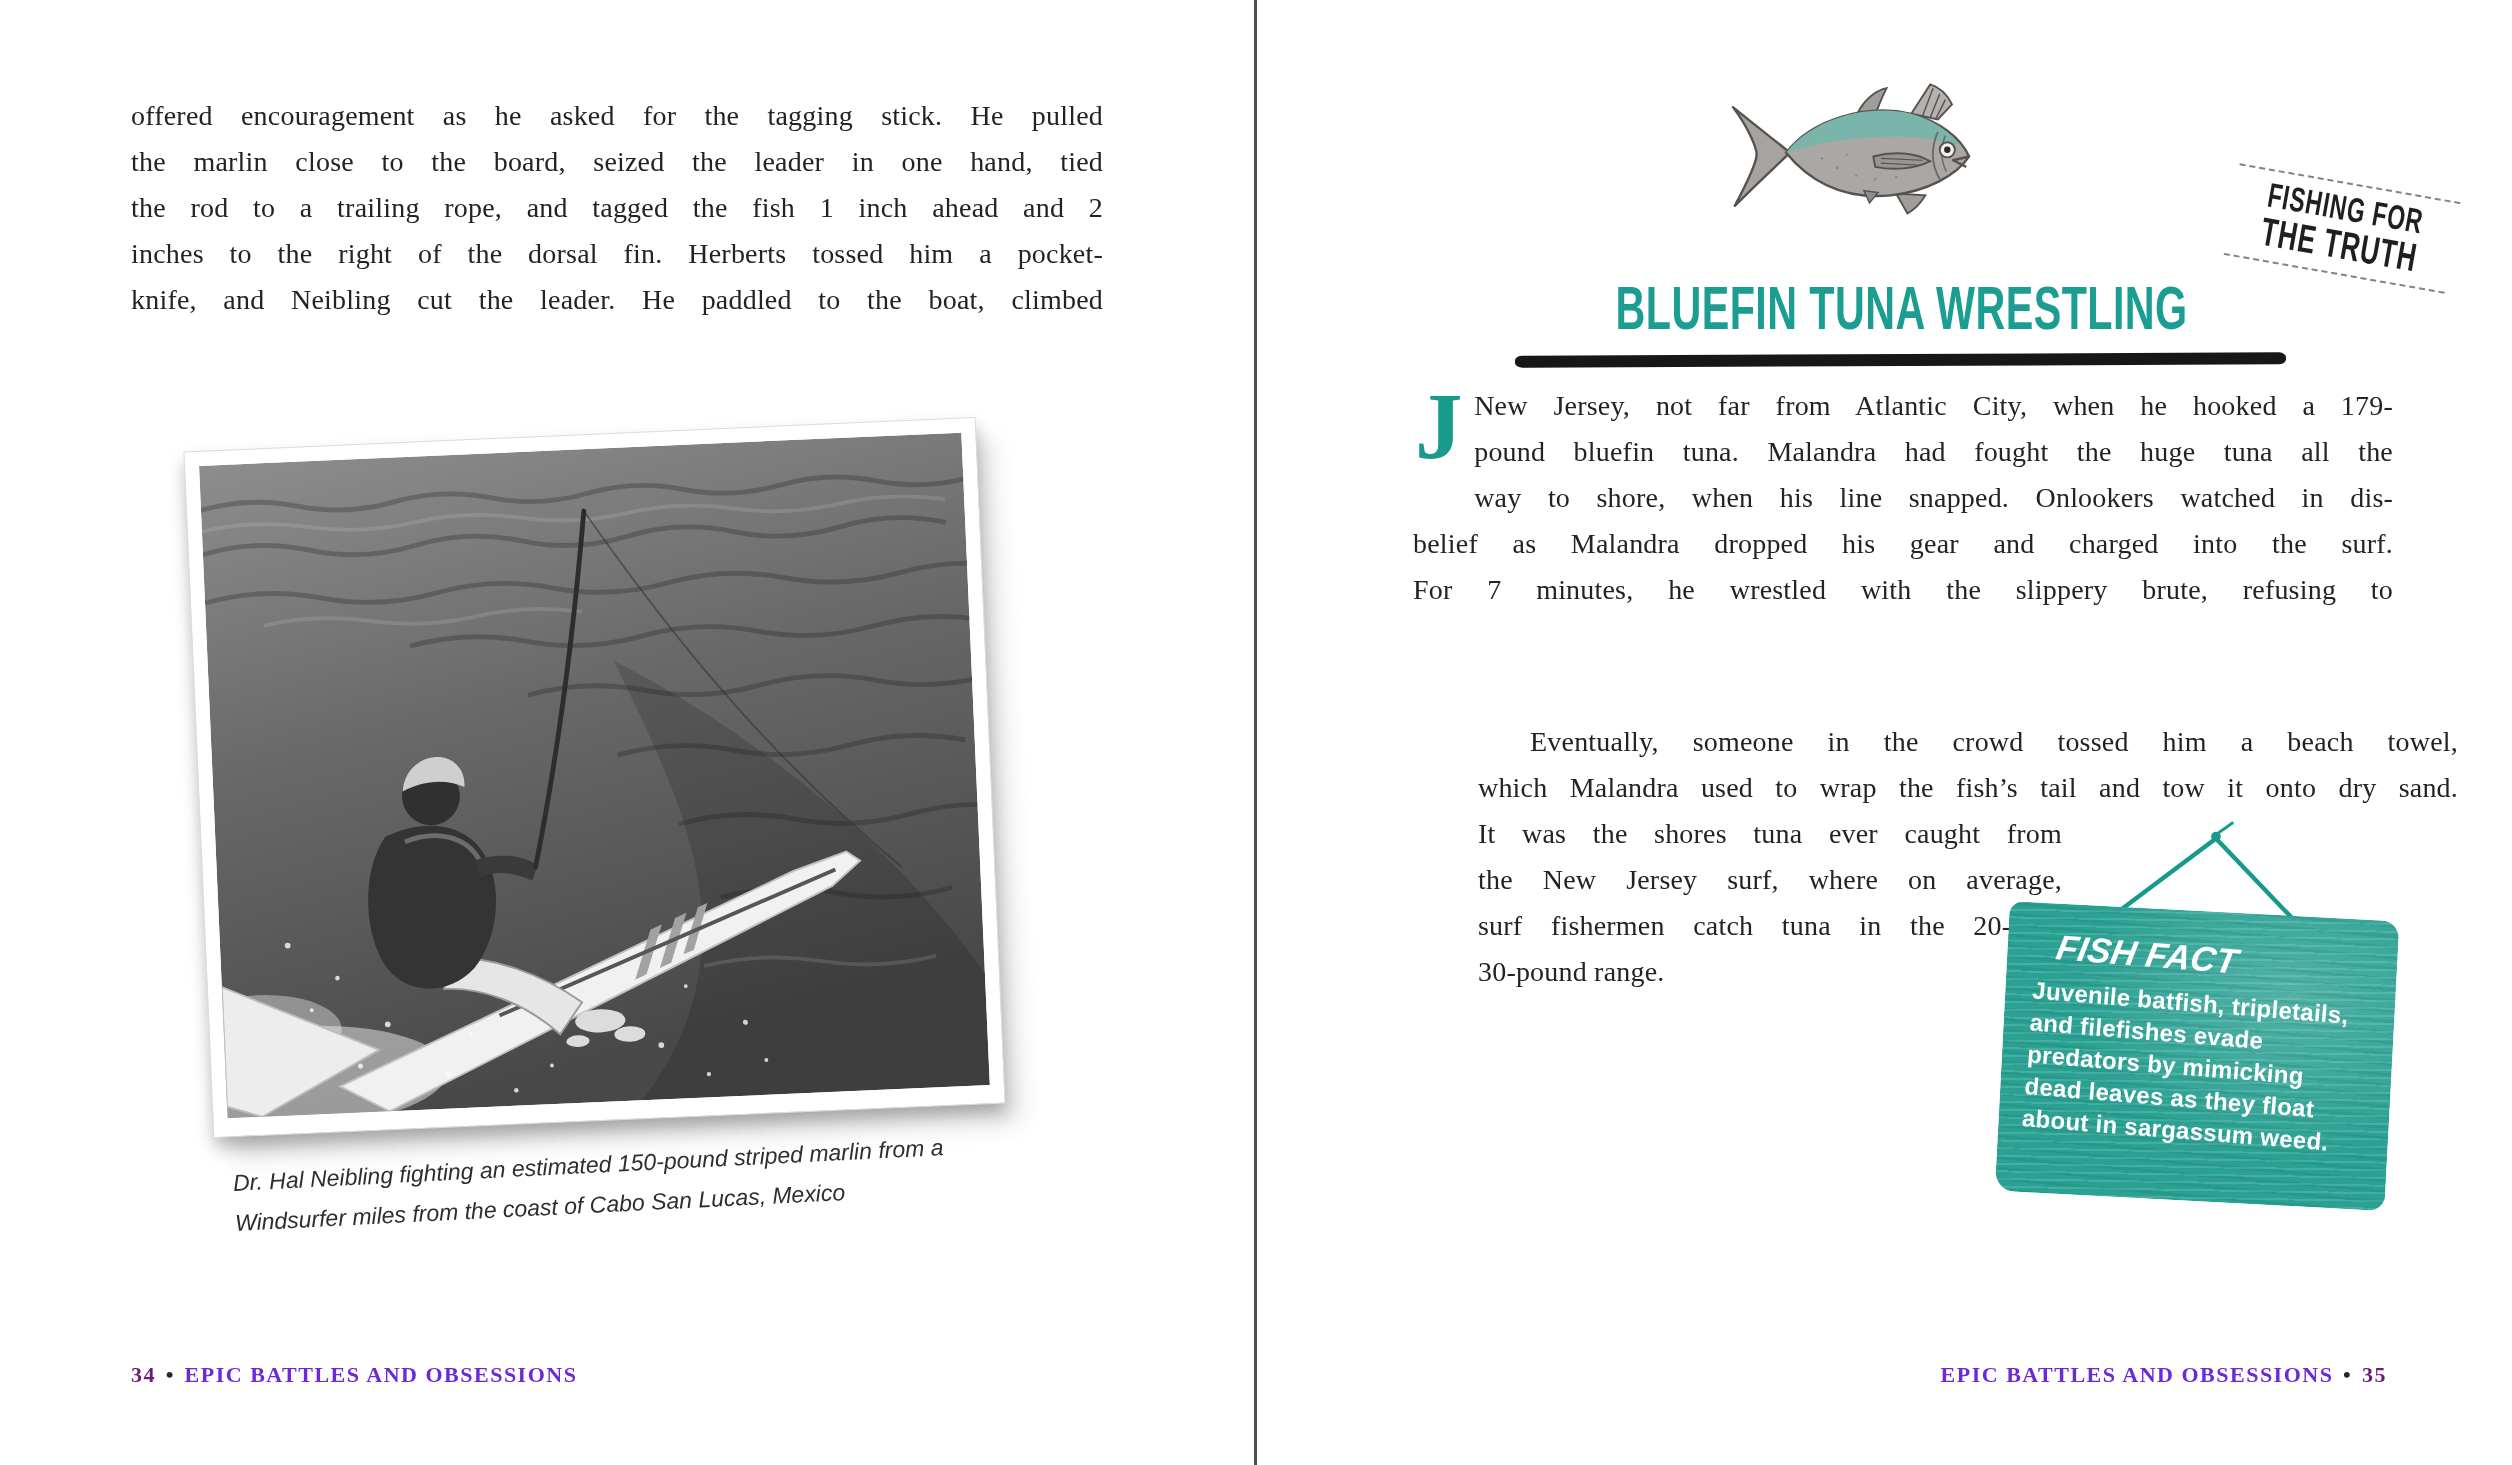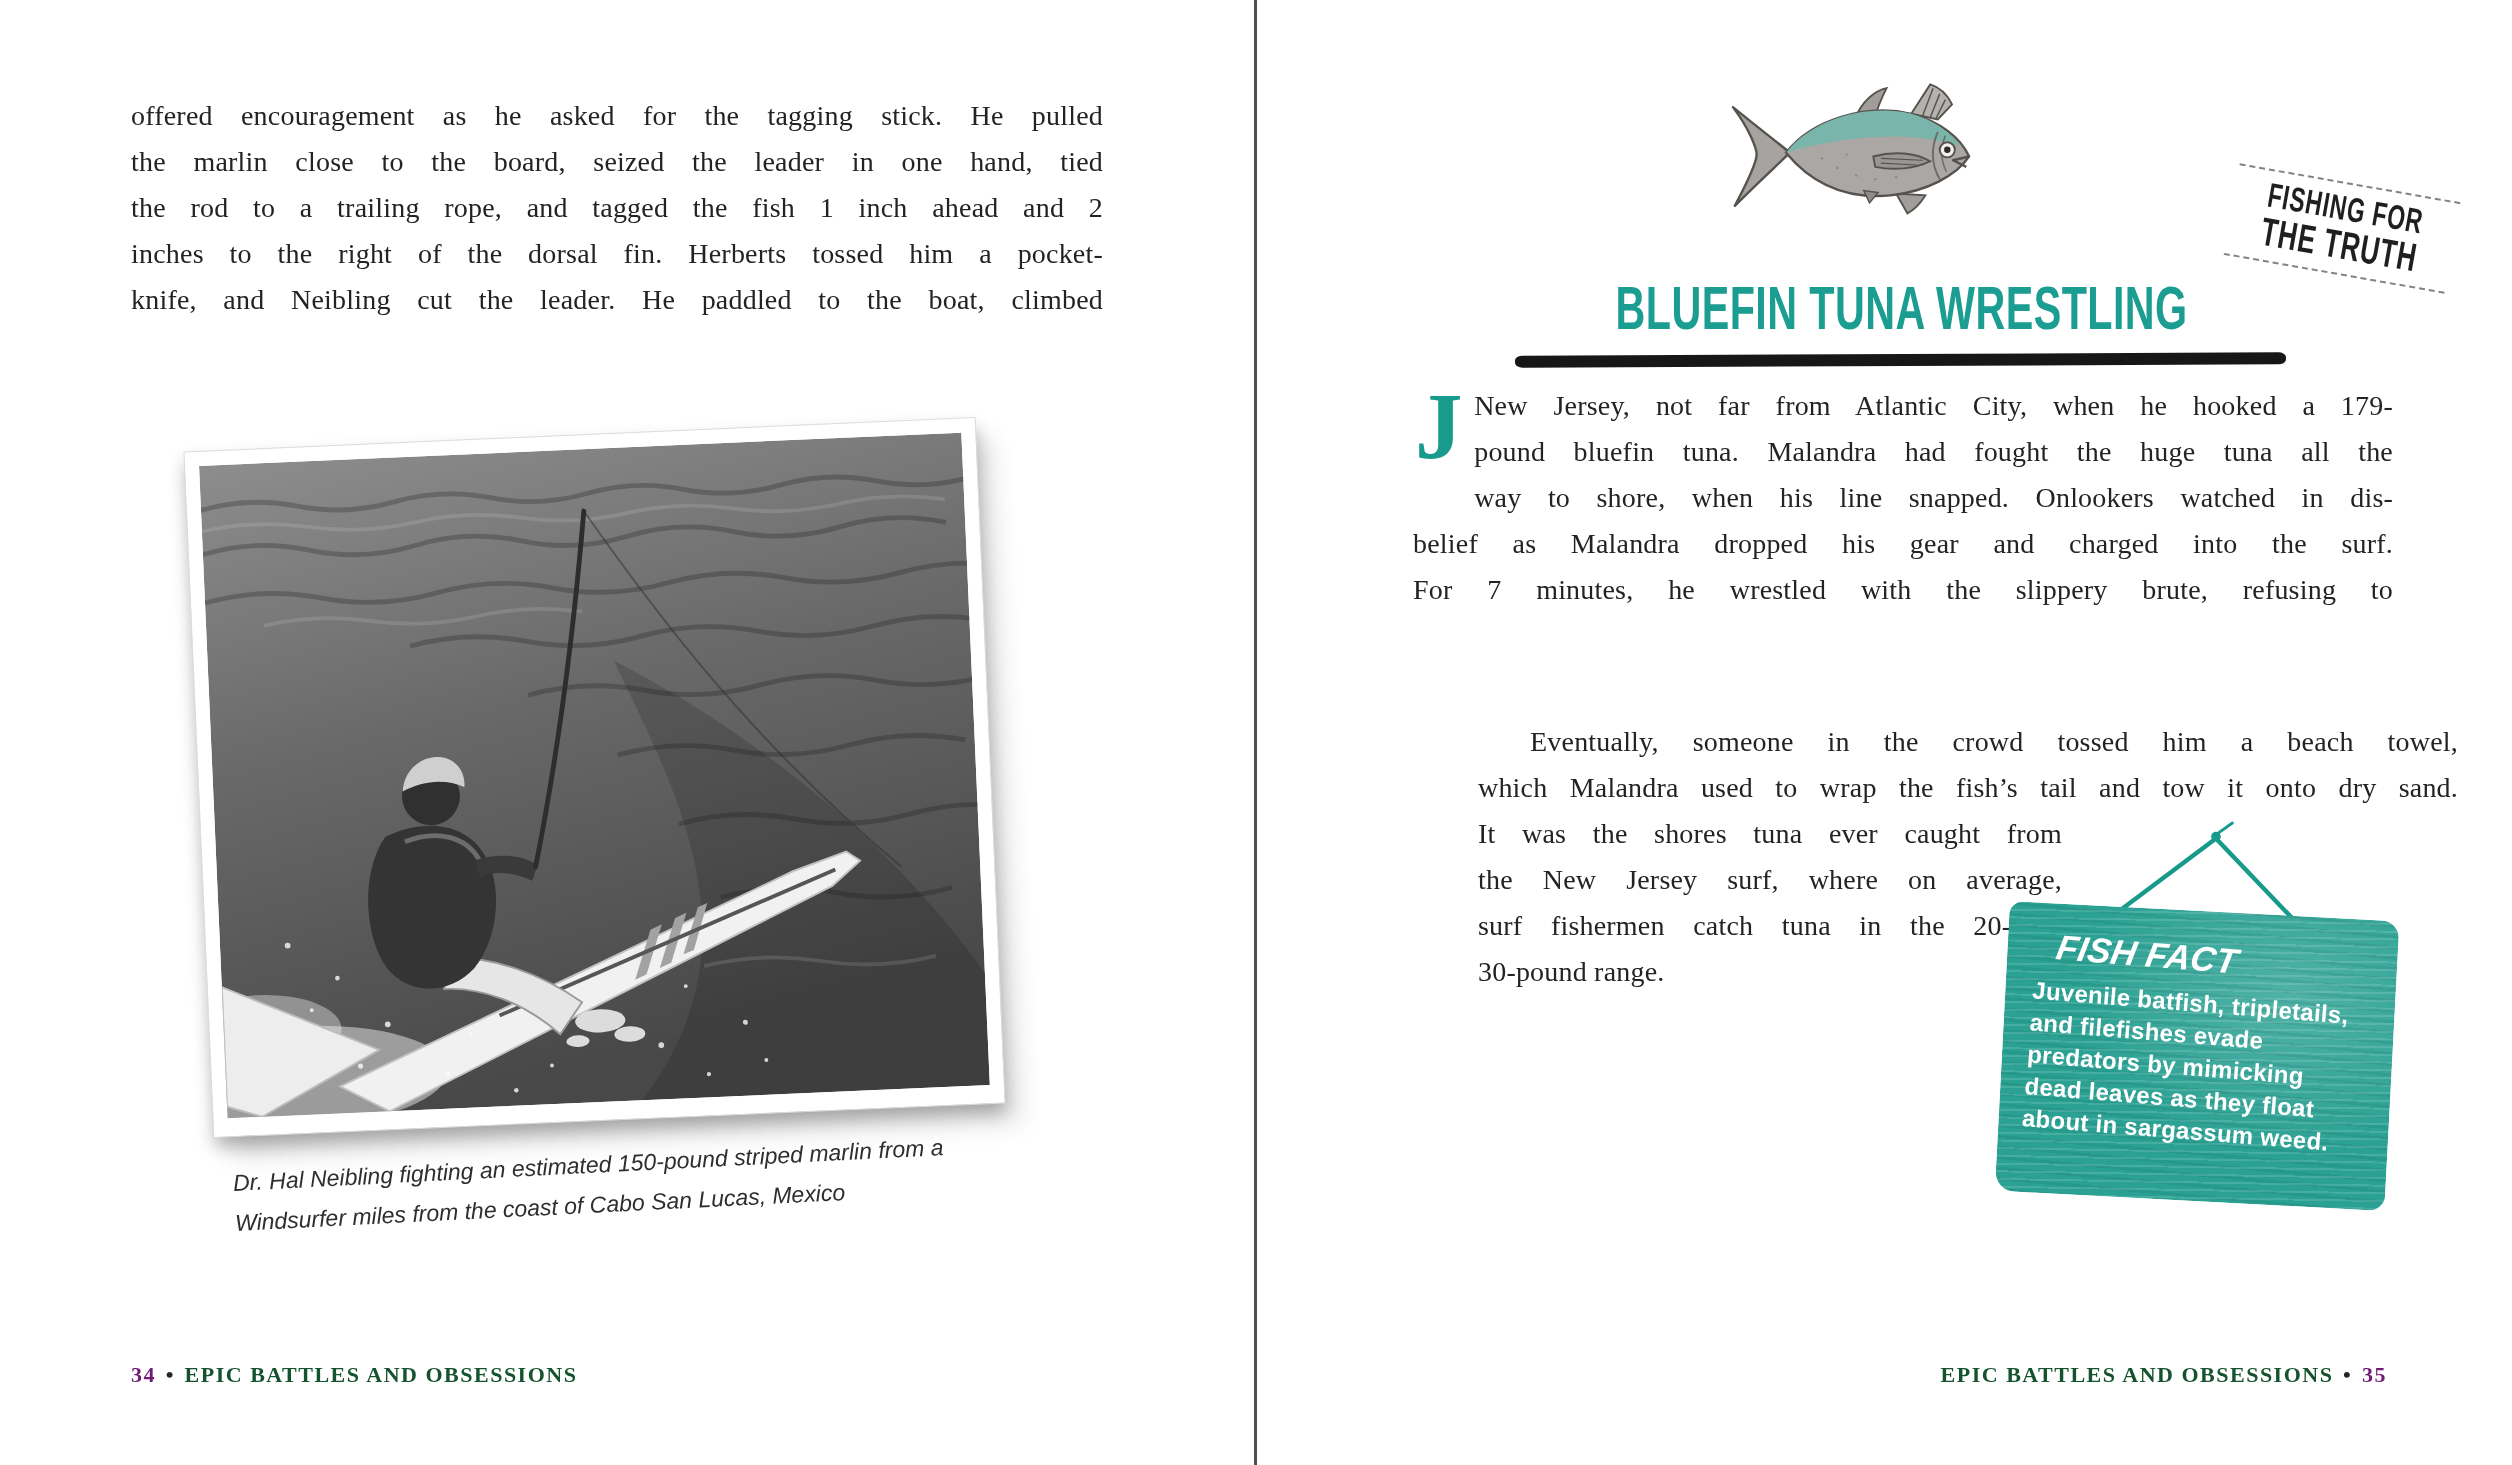--- a/index.html
+++ b/index.html
@@ -6,21 +6,21 @@
   .spread{position:relative;width:2512px;height:1466px;background:#ffffff;overflow:hidden;
           font-family:"Liberation Serif",serif;}
   
   .abs{position:absolute;}
   .jl{display:block;text-align:justify;text-align-last:justify;-moz-text-align-last:justify;}
   .jl.last{text-align-last:left;-moz-text-align-last:left;}
   .body-serif{font-size:28px;line-height:46px;color:#232323;letter-spacing:0.2px;}
   .footer{font-family:"Liberation Serif",serif;font-weight:700;font-size:22px;letter-spacing:1.5px;}
   .footer .pg{color:#701a75;}
   .footer .sep{color:#262626;margin:0 9.7px;}
-  .footer .bt{color:#14532d;}
+  .footer .bt{color:#6d28d9;}
   
   .left-par{left:131px;top:93px;width:972px;}
   .photo-frame{left:199px;top:435px;width:763px;height:653px;background:#fff;
                border:14.5px solid #fff;border-bottom:18.4px solid #fff;
                transform:rotate(-2.5deg);transform-origin:center;
                box-shadow:0 9.7px 17.4px rgba(0,0,0,.28),15.5px 21px 25px rgba(0,0,0,.12);
                outline:1px solid #dcdcdc;}
   .photo-frame svg{display:block;width:100%;height:100%;}
   .caption{left:232px;top:1163px;width:773px;transform:rotate(-2.9deg);transform-origin:left top;
            font-family:"Liberation Sans",sans-serif;font-style:italic;font-size:23px;line-height:40px;color:#2e2e2e;}

